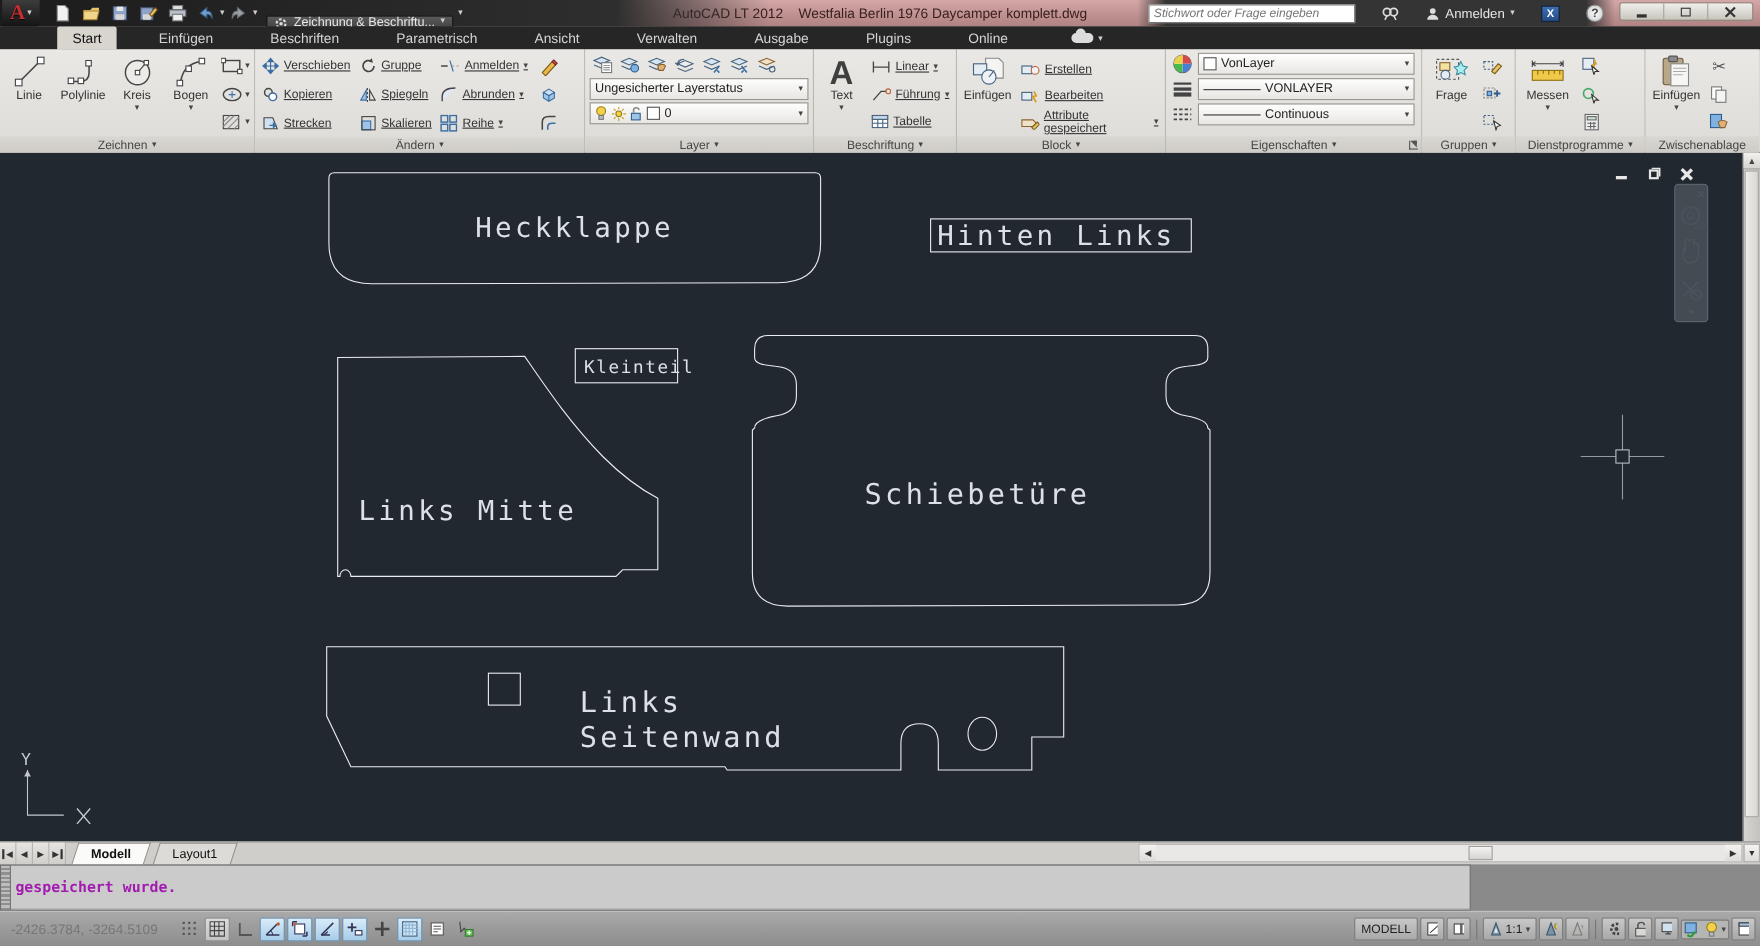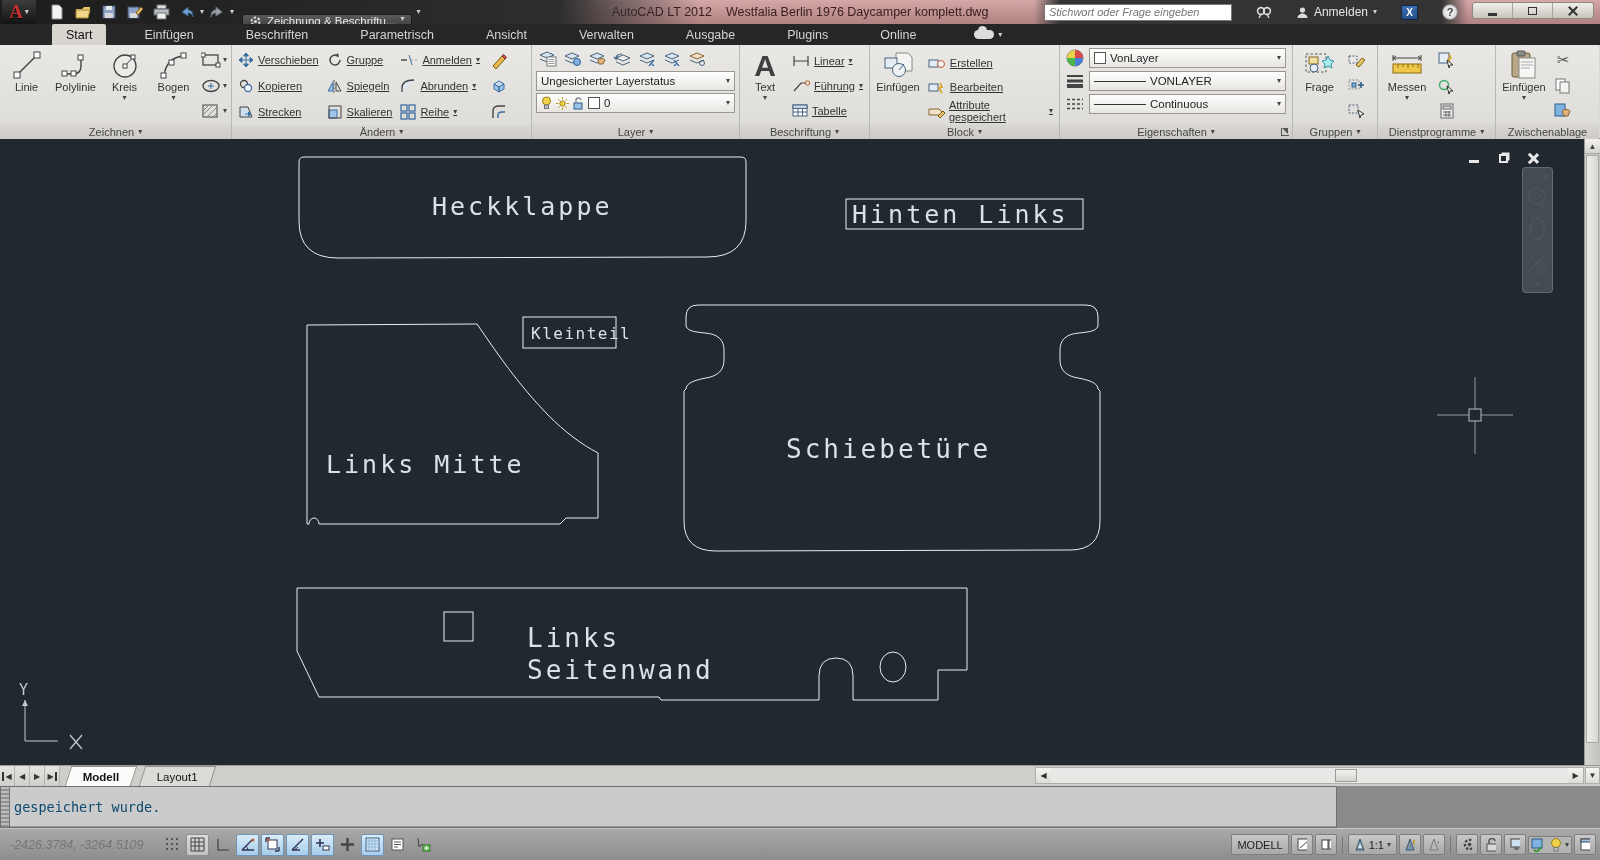--- a/index.html
+++ b/index.html
@@ -101,28 +101,28 @@
   .hscroll{position:absolute;left:1035px;right:16px;top:1px;height:17px;background:#e9e8e6;border:1px solid #aeadaa;display:flex;align-items:center;}
   .hs-arr{width:15px;height:100%;display:flex;align-items:center;justify-content:center;font-size:8px;color:#333;background:linear-gradient(#f4f3f1,#dddcd9);}
   .hs-track{flex:1;position:relative;height:100%;}
   .hs-thumb{position:absolute;left:55%;top:1px;bottom:1px;width:22px;background:linear-gradient(#f4f3f1,#d5d4d1);border:1px solid #9e9d9a;}
   .corner-btn{position:absolute;right:0;top:1px;width:15px;height:17px;display:flex;align-items:center;justify-content:center;font-size:8px;color:#333;background:linear-gradient(#f4f3f1,#dddcd9);border:1px solid #aeadaa;}
 
   
   .cmdwrap{position:absolute;left:0;top:786px;width:1600px;height:42px;background:#8a8a8a;}
   .cmdwin{position:absolute;left:0;top:0;width:1337px;height:42px;border:1px solid #6f6f6f;display:flex;}
   .cmdgrip{width:9px;background:repeating-linear-gradient(#bdbdbd 0 2px,#8f8f8f 2px 4px);border-right:1px solid #777;}
-  .cmdlines{flex:1;display:flex;flex-direction:row;font-family:"DejaVu Sans Mono",monospace;font-size:13.5px;color:#0c4a6e;}
+  .cmdlines{flex:1;display:flex;flex-direction:row;font-family:"DejaVu Sans Mono",monospace;font-size:13.5px;color:#a21caf;font-weight:bold;}
   .cmdhist{flex:1;background:#cbcbcb;display:flex;align-items:center;padding-left:4px;border-bottom:1px solid #9a9a9a;}
   .cmdprompt{flex:1;background:#ffffff;display:flex;align-items:center;padding-left:4px;}
 
   
   .statusbar{position:absolute;left:0;top:828px;width:1600px;height:32px;background:linear-gradient(#a9a9a9,#8d8d8d);
     display:flex;align-items:center;font-size:12px;border-top:1px solid #c6c6c6;}
-  .coords{width:160px;padding-left:10px;color:#767676;font-size:12.5px;font-style:italic;}
+  .coords{width:160px;padding-left:10px;color:#767676;font-size:12.5px;}
   .tgl{width:23px;height:22px;margin:0 1px;display:flex;align-items:center;justify-content:center;border-radius:2px;border:1px solid transparent;}
   .tgl.on{background:linear-gradient(#d9ecf9,#a6cce9);border-color:#6f96b8;}
   .tgl.pressed{background:linear-gradient(#dcdcdc,#c2c2c2);border-color:#8f8f8f;}
   .sb-right{margin-left:auto;display:flex;align-items:center;gap:2px;padding-right:4px;}
   .sb-btn{height:21px;display:flex;align-items:center;justify-content:center;padding:0 5px;border:1px solid #7e7e7e;
     background:linear-gradient(#c9c9c9,#a8a8a8);color:#222;font-size:11px;border-radius:2px;gap:3px;}
   .sb-ico{width:22px;}
   .sb-sep{width:1px;height:18px;background:#777;margin:0 3px;}
   .sunken{display:flex;align-items:center;background:#b5b5b3;border:1px solid #7c7c7a;border-radius:2px;padding:1px 2px;gap:3px;}
 </style>

